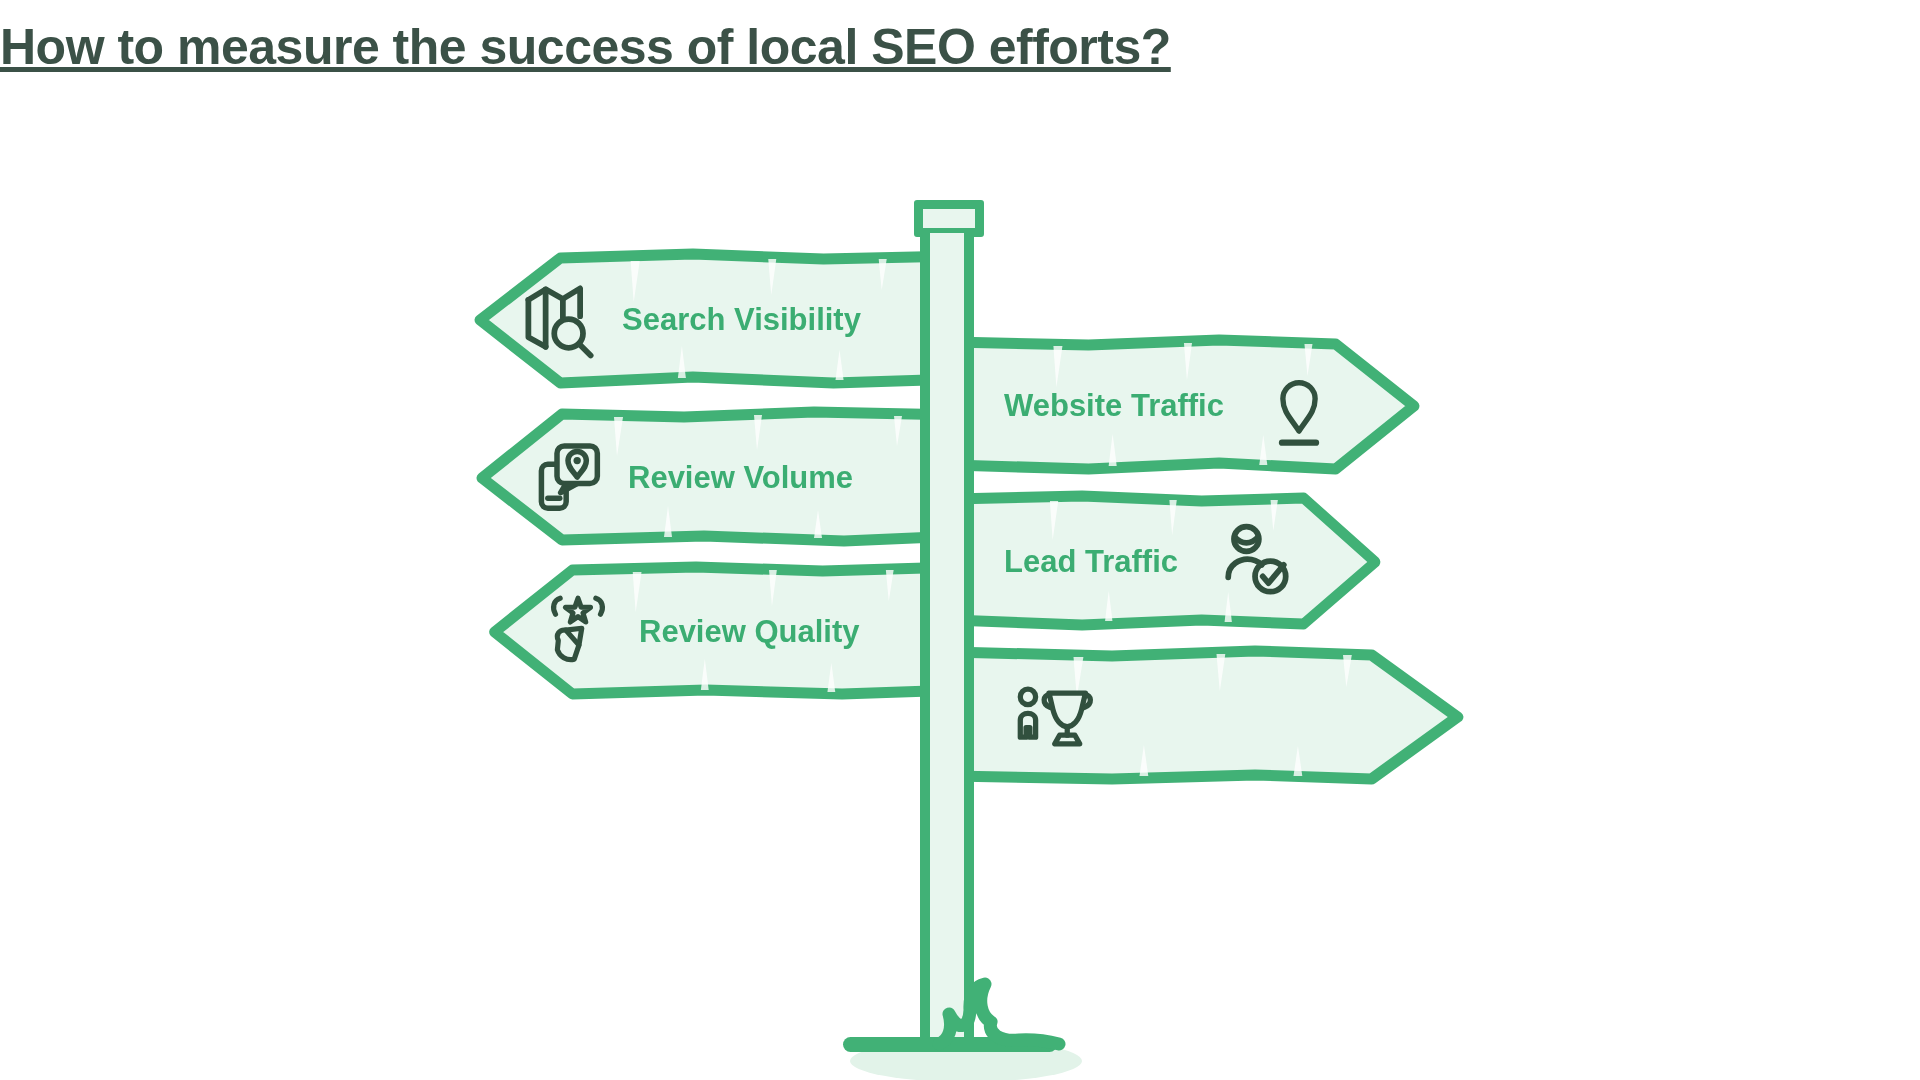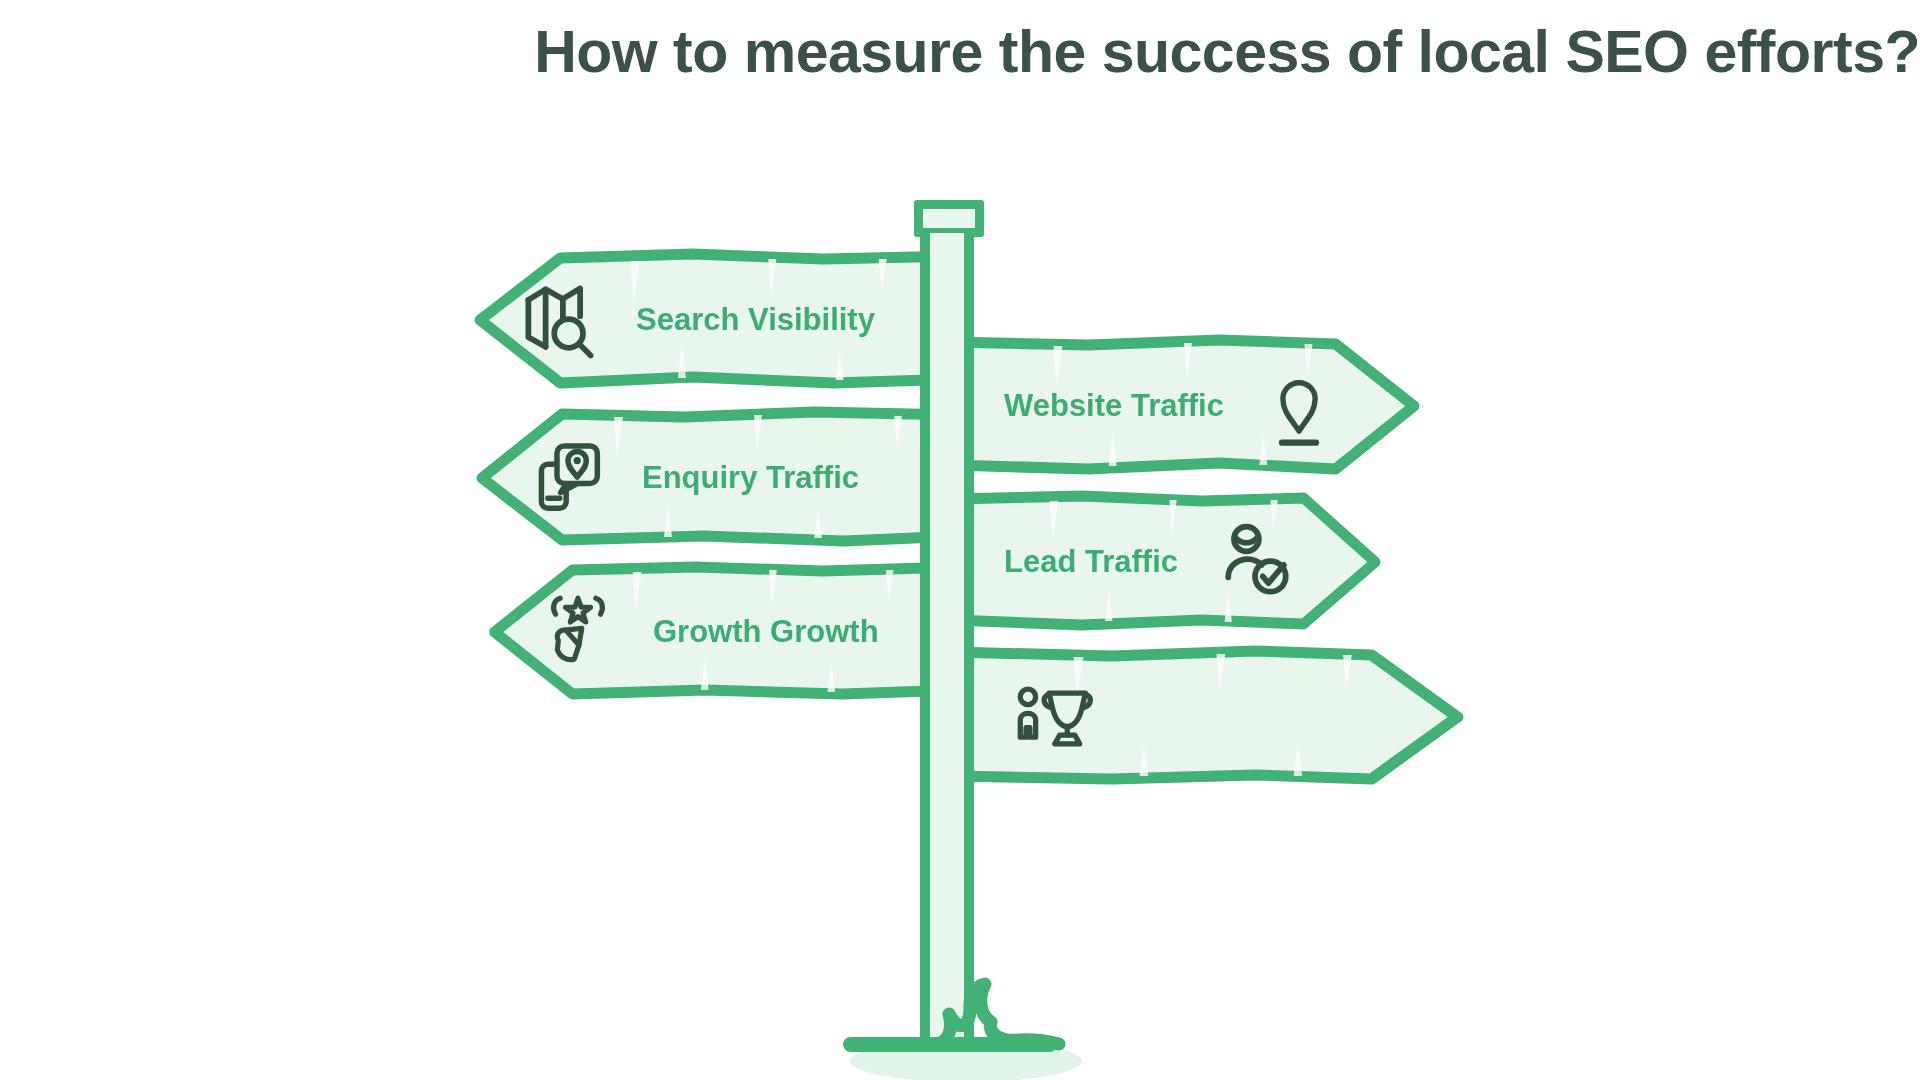--- a/index.html
+++ b/index.html
@@ -9,39 +9,39 @@
     --icon-ink:#31503E;
     --title-ink:#3B5147;
     --shadow:#E2F3E9;
   }
   html,body{margin:0;padding:0;background:#fff;}
   #stage{
     position:relative;width:1920px;height:1080px;background:#fff;overflow:hidden;
     font-family:"Liberation Sans",sans-serif;
   }
   .title{
-    position:absolute;top:18px;left:0;width:100%;text-align:right;
-    font-size:59px;font-weight:700;color:var(--title-ink);letter-spacing:-0.5px;
+    position:absolute;top:18px;left:0;width:100%;text-align:left;
+    font-size:50px;font-weight:700;color:var(--title-ink);letter-spacing:-0.5px;text-decoration:underline;
   }
   
   .sign{position:absolute;z-index:1;}
   .sign svg.shape{position:absolute;left:0;top:0;width:100%;height:100%;overflow:visible;}
   .shape path.board{fill:var(--sign-fill);stroke:var(--green);stroke-width:11;stroke-linejoin:round;}
   .shape g.streaks{fill:#fff;opacity:.8;}
   .content{position:absolute;left:0;top:0;right:0;bottom:0;display:flex;align-items:center;}
   .label{font-size:31px;font-weight:700;color:var(--label-green);white-space:nowrap;}
   .icon{flex:0 0 auto;}
   .icon svg{display:block;stroke:var(--icon-ink);fill:none;stroke-linecap:round;stroke-linejoin:round;}
   .s1{left:462px;top:246px;width:492px;height:148px;}
   .s2{left:464px;top:404px;width:490px;height:148px;}
   .s3{left:477px;top:558px;width:477px;height:148px;}
   .s4{left:958px;top:332px;width:472px;height:148px;}
   .s5{left:958px;top:488px;width:432px;height:148px;}
   .s6{left:958px;top:643px;width:517px;height:148px;}
-  .sign.left .content{padding-left:52px;gap:30px;}
+  .sign.left .content{padding-left:52px;gap:16px;}
   .sign.right .content{padding-left:46px;gap:32px;}
   
   .pole-cap{
     position:absolute;left:914px;top:200px;width:52px;height:19px;z-index:2;
     background:var(--sign-fill);border:9px solid var(--green);border-radius:3px;
   }
   .pole{
     position:absolute;left:920px;top:233px;width:34px;height:815px;z-index:2;
     background:var(--sign-fill);border-left:10px solid var(--green);border-right:10px solid var(--green);
   }
@@ -107,21 +107,21 @@
       <span class="icon">
         <svg width="88" height="88" viewBox="0 0 96 96" stroke-width="6">
           <rect x="19" y="33" width="27" height="48" rx="7"></rect>
           <path d="M26,70 L39,70"></path>
           <path d="M46,54 L40,64 L58,54"></path>
           <rect x="36" y="13" width="44" height="41" rx="8" fill="#E8F6EE"></rect>
           <path d="M58,47 C52,39 48,36 48,29 a10,10 0 1,1 20,0 c0,7 -4,10 -10,18 Z"></path>
           <circle cx="58" cy="29" r="4" fill="#31503E" stroke="none"></circle>
         </svg>
       </span>
-      <span class="label">Enquiry Traffic</span>
+      <span class="label">Review Volume</span>
     </div>
   </div>
 
   <div class="sign left s3">
     <svg class="shape" viewBox="0 0 490 148" preserveAspectRatio="none">
       <path class="board" d="M496,9 L355,13 L225,9 L98,12 L18,74 L98,136 L235,132 L375,136 L496,132"></path>
       <g class="streaks">
         <polygon points="160,14 169,14 163,54"></polygon>
         <polygon points="300,12 308,12 303,48"></polygon>
         <polygon points="420,12 428,12 423,43"></polygon>
@@ -132,21 +132,21 @@
     <div class="content" style="padding-left:56px;">
       <span class="icon">
         <svg width="90" height="90" viewBox="0 0 96 96" stroke-width="5.5">
           <polygon points="48,12 51.3,21.5 61.3,21.7 53.3,27.7 56.2,37.3 48,31.6 39.8,37.3 42.7,27.7 34.7,21.7 44.7,21.5"></polygon>
           <path d="M29,12 C22,14 20,22 24,29"></path>
           <path d="M67,12 C74,14 76,22 72,29"></path>
           <path d="M27,57 C24,51 28,45 35,46 L49,62 L44,77 C36,79 28,74 26,67 Z"></path>
           <path d="M35,46 L52,44 L49,62"></path>
         </svg>
       </span>
-      <span class="label">Growth Growth</span>
+      <span class="label">Review Quality</span>
     </div>
   </div>
 
   <div class="sign right s4">
     <svg class="shape" viewBox="0 0 470 148" preserveAspectRatio="none">
       <path class="board" d="M-6,10 L130,13 L260,8 L376,12 L454,74 L376,137 L260,131 L130,137 L-6,133"></path>
       <g class="streaks">
         <polygon points="95,14 104,14 98,55"></polygon>
         <polygon points="225,11 233,11 228,48"></polygon>
         <polygon points="345,12 353,12 348,44"></polygon>

